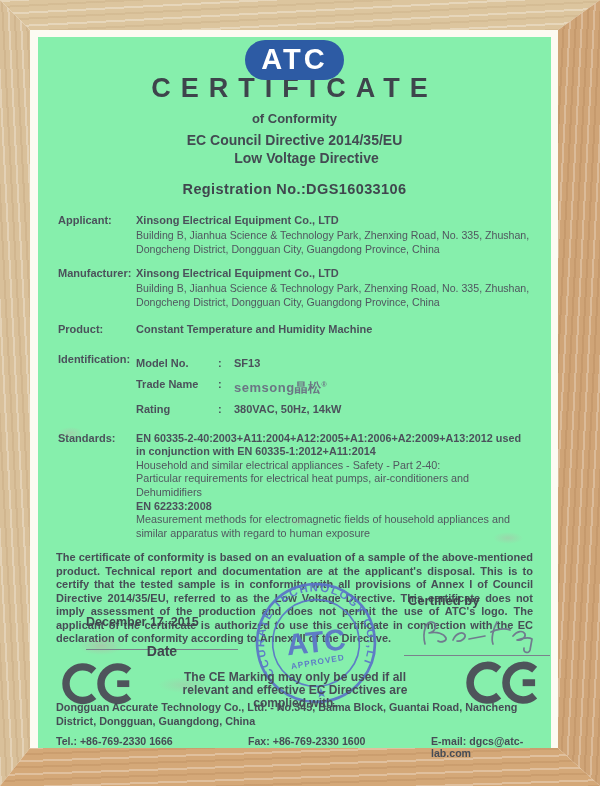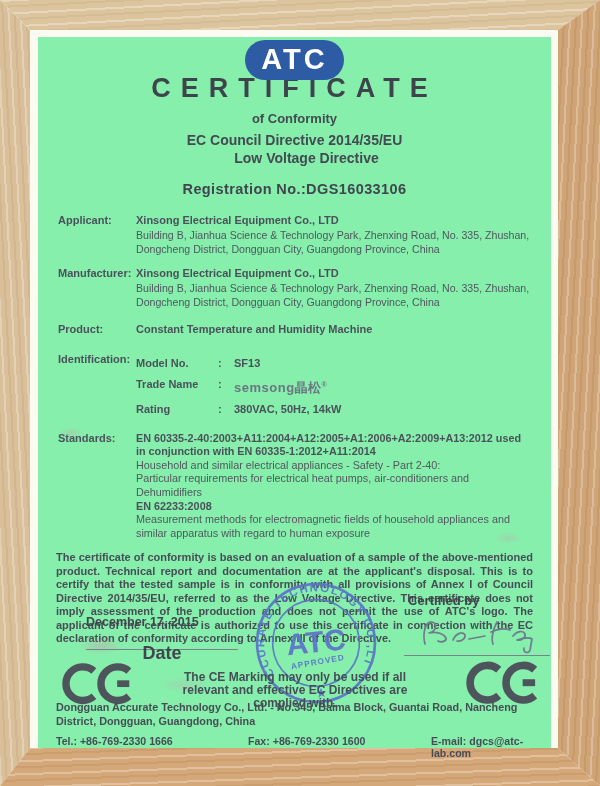--- a/index.html
+++ b/index.html
@@ -66,21 +66,21 @@
   .std-reg{font-weight:normal;color:#51575f;}
 
   .declaration{margin:11px 18px 0 18px;font-size:11px;font-weight:bold;line-height:13.5px;text-align:justify;color:#474d56;}
 
   
   .abs{position:absolute;}
   .certified-by{left:370px;top:556px;width:150px;font-size:13px;font-weight:bold;color:#40464e;}
   .signature{left:375px;top:575px;width:140px;height:44px;}
   .sig-line{left:366px;top:618px;width:146px;border-bottom:1.5px solid #7a828c;height:0;}
   .date-box{left:48px;top:578px;width:152px;text-align:left;font-size:12.5px;font-weight:bold;color:#40464e;border-bottom:1.5px solid #7a828c;padding-bottom:20px;}
-  .date-label{left:48px;top:606px;width:152px;text-align:center;font-size:18px;font-weight:bold;color:#40464e;}
+  .date-label{left:48px;top:606px;width:152px;text-align:center;font-size:14px;font-weight:bold;color:#40464e;}
   .seal{left:216px;top:544px;width:124px;height:124px;transform:rotate(-6deg);opacity:.92;}
   .ce-left{left:24px;top:618px;}
   .ce-right{left:428px;top:616px;}
   .ce-note{left:126px;top:634px;width:262px;text-align:center;font-size:12px;font-weight:bold;line-height:13px;color:#474d56;}
   .issuer{left:18px;top:664px;width:478px;font-size:10.8px;font-weight:bold;line-height:13.5px;color:#474d56;}
   .contact-row{left:0;top:698px;width:513px;font-size:10.6px;font-weight:bold;color:#474d56;}
   .contact-tel{position:absolute;left:18px;top:0;}
   .contact-fax{position:absolute;left:210px;top:0;}
   .contact-email{position:absolute;left:373px;top:0;padding-left:20px;}
 </style>

